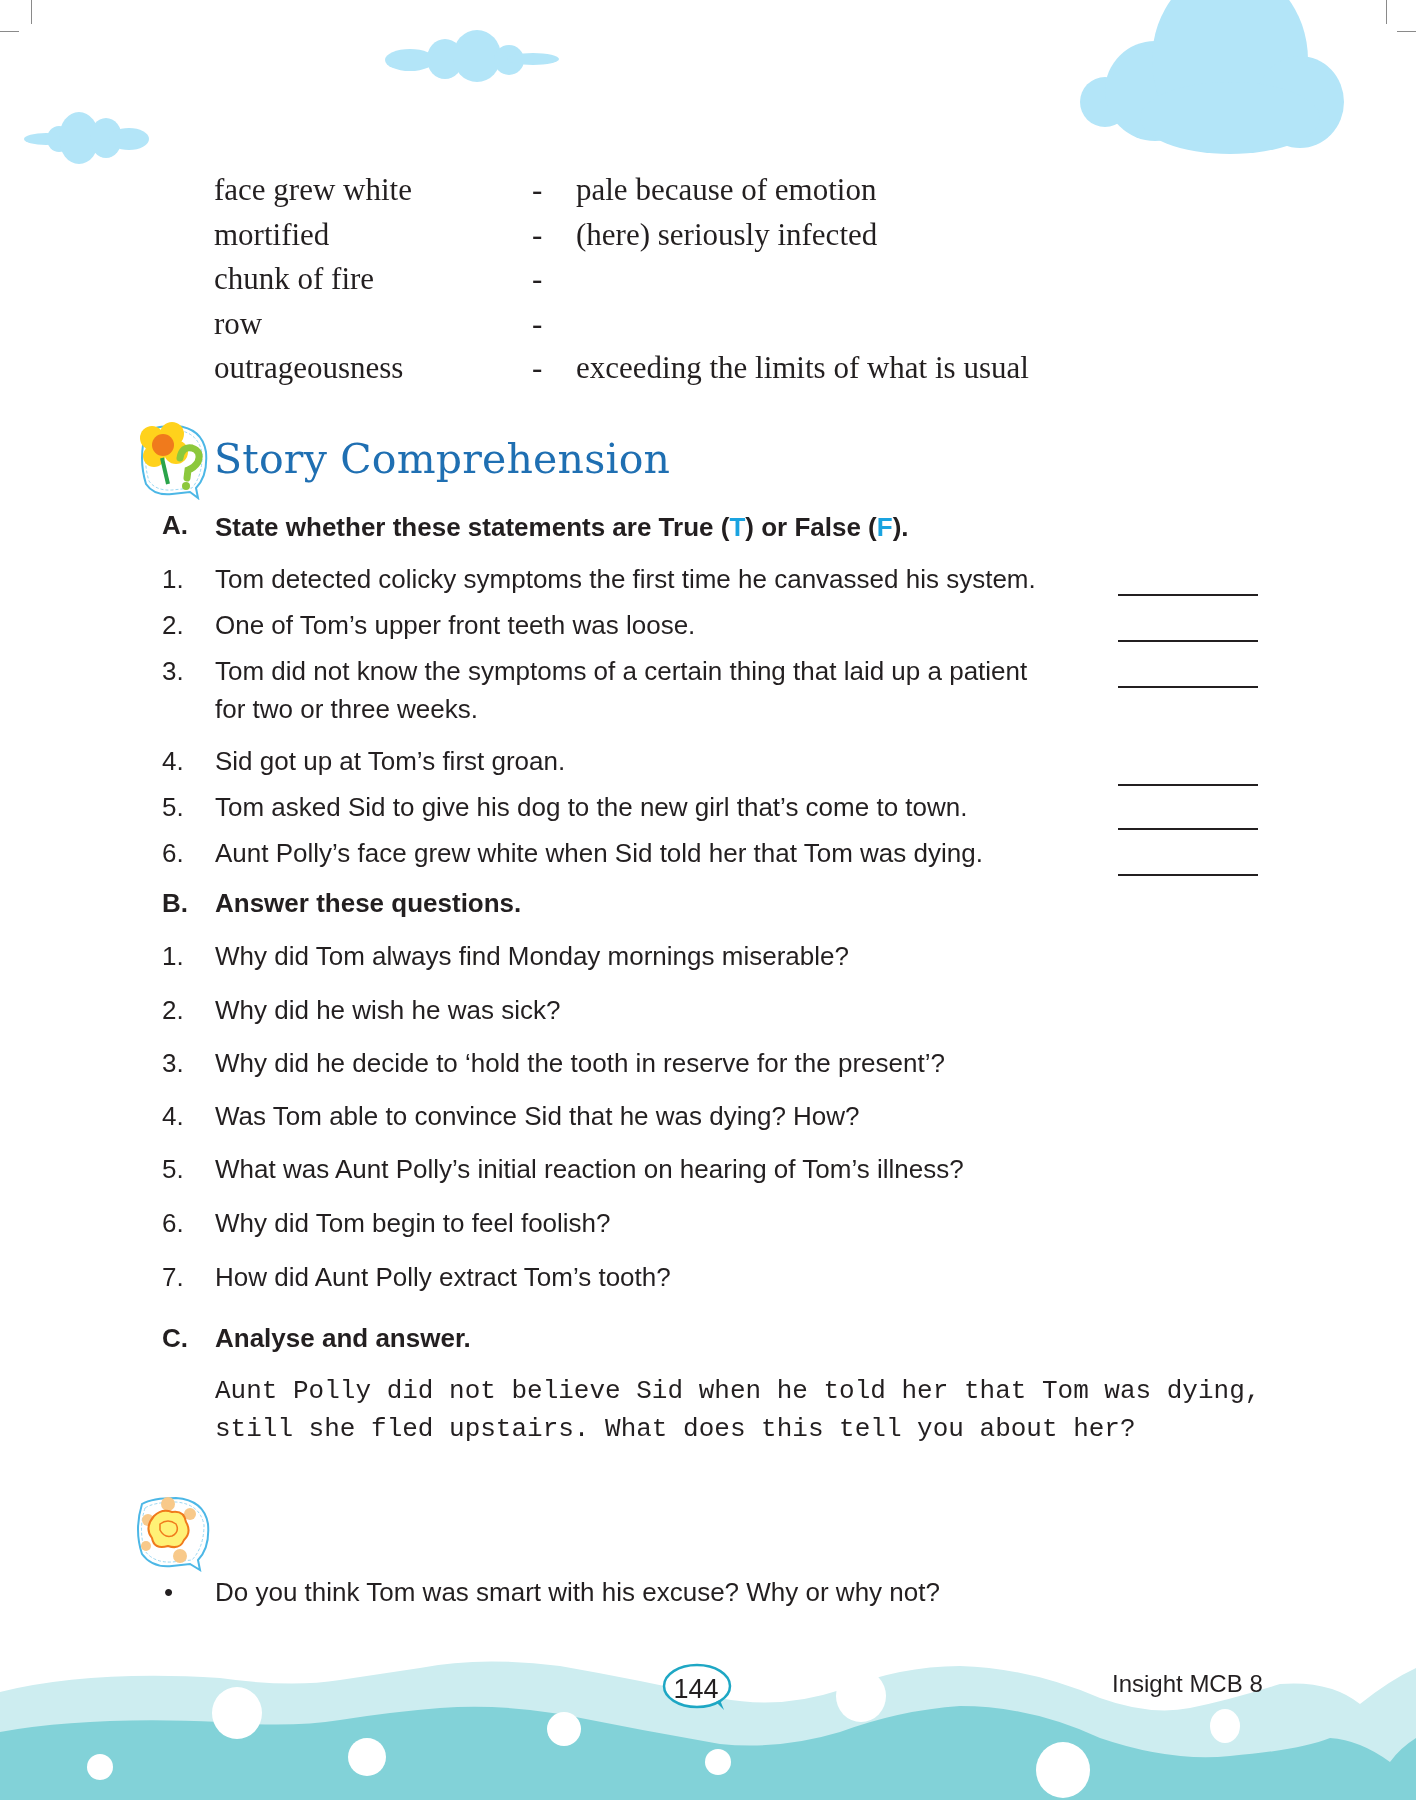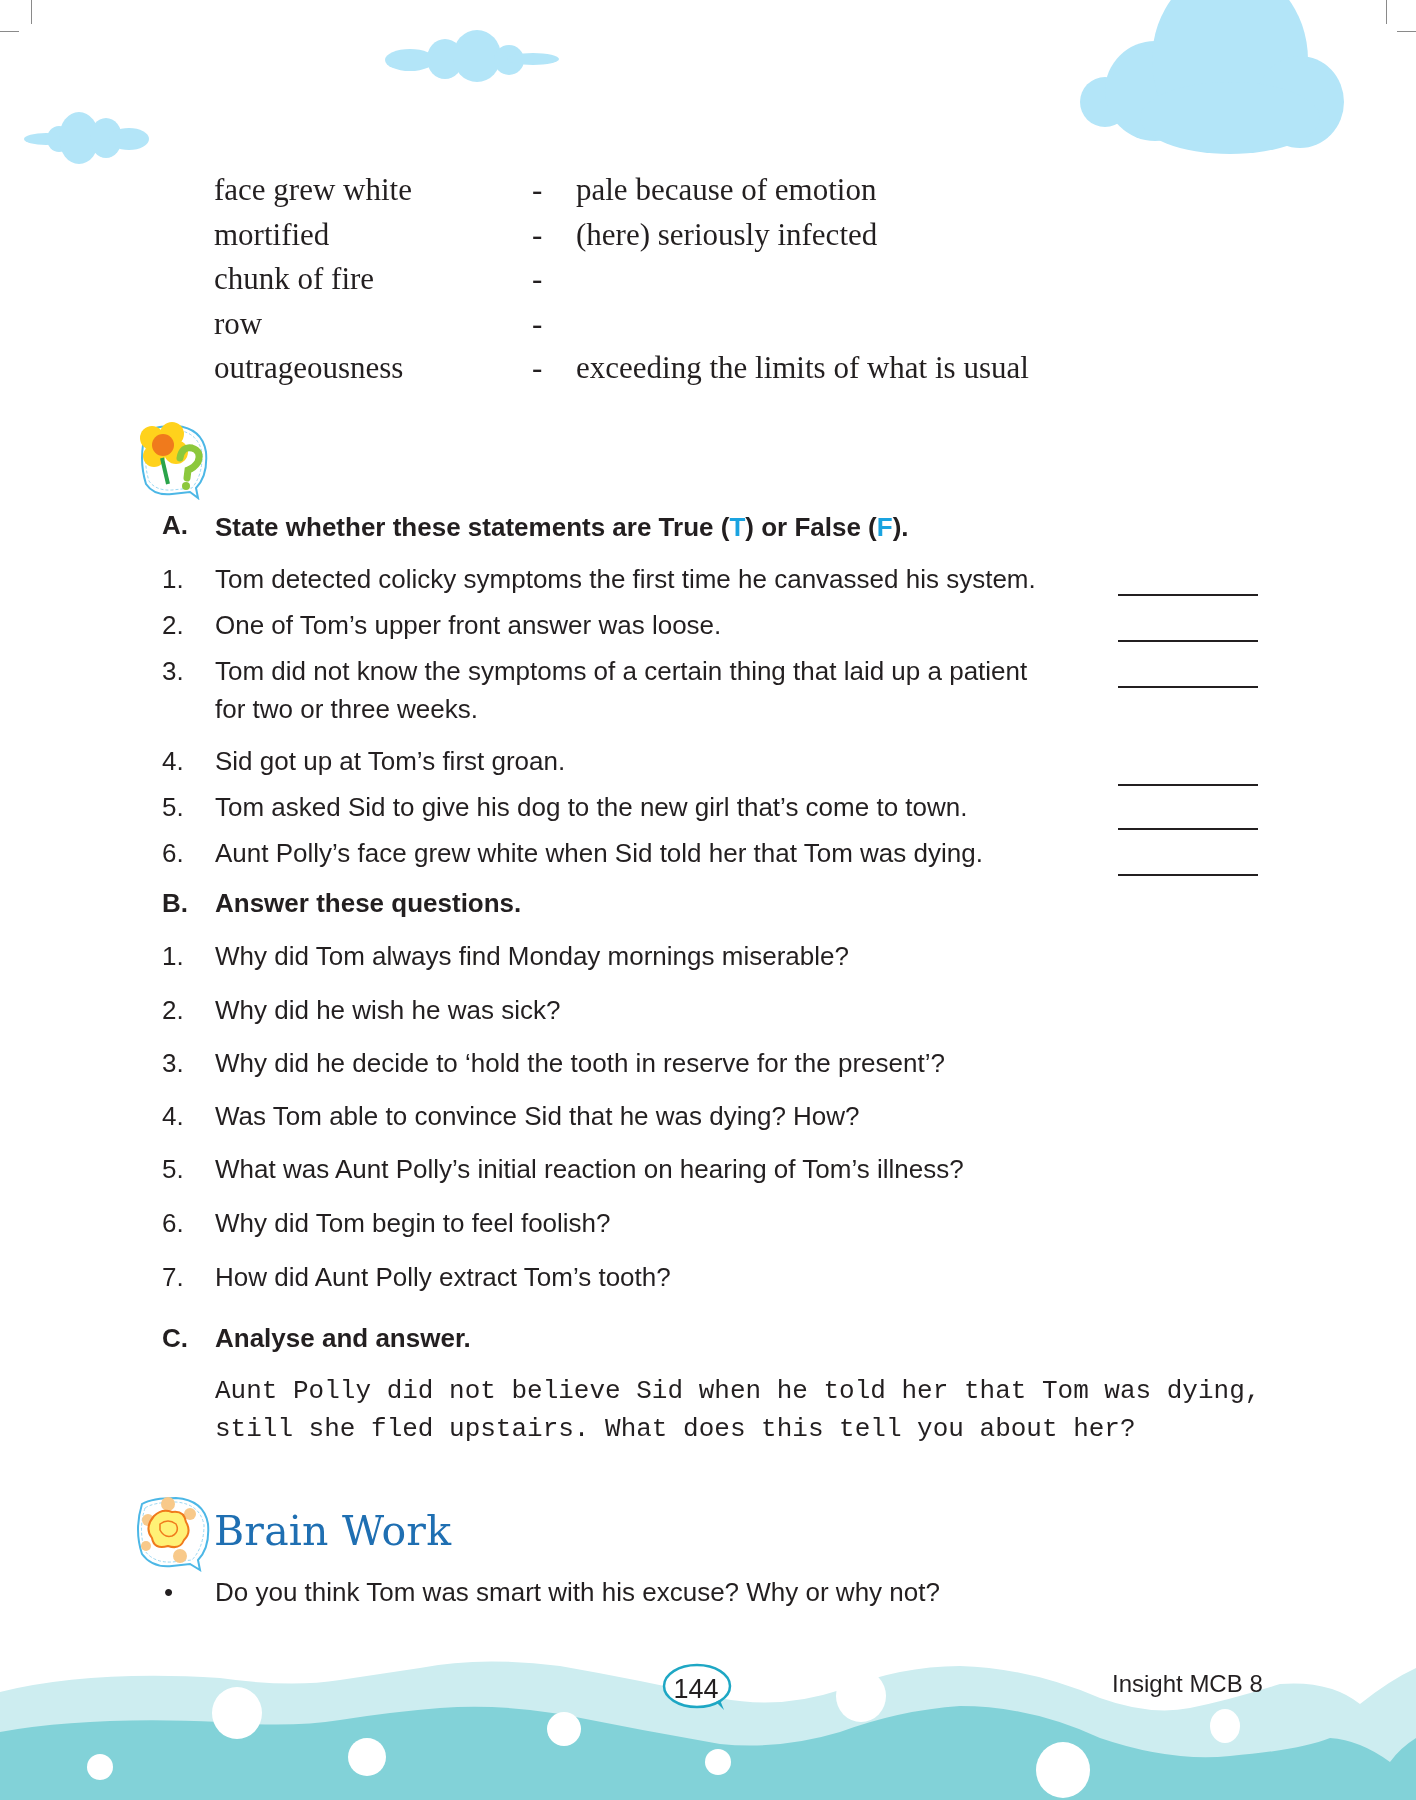--- a/index.html
+++ b/index.html
@@ -109,36 +109,37 @@
       <circle cx="20" cy="20" r="12" fill="#ffd21c"></circle>
       <circle cx="40" cy="16" r="12" fill="#ffd21c"></circle>
       <circle cx="44" cy="34" r="12" fill="#ffd21c"></circle>
       <circle cx="22" cy="38" r="11" fill="#ffd21c"></circle>
       <circle cx="31" cy="27" r="11" fill="#f07a1c"></circle>
       <path d="M30 40 L36 66" stroke="#2aa44a" stroke-width="4" fill="none"></path>
       <path d="M48 40 Q50 28 60 30 Q70 33 66 44 Q62 50 56 52 L55 60" stroke="#8cc83c" stroke-width="7" fill="none" stroke-linecap="round"></path>
       <circle cx="54" cy="68" r="4" fill="#8cc83c"></circle>
     </svg>
   </div>
+  <span class="sec-title">Story Comprehension</span>
 </div>
 
 <div class="q-block" style="top:510px;">
   <div class="q-row bold" style="top:0;">
     <span class="q-num">A.</span>
     <span class="q-text" style="line-height:34px;"><span>State whether these statements are True (</span><span class="tf">T</span><span>) or False (</span><span class="tf">F</span><span>).</span></span>
   </div>
 
   <div class="q-row" style="top:50px;">
     <span class="q-num" style="line-height:38px;">1.</span>
     <span class="q-text" style="width:900px;">Tom detected colicky symptoms the first time he canvassed his system.</span>
     <span class="q-line" style="top:34px;"></span>
   </div>
   <div class="q-row" style="top:96px;">
     <span class="q-num" style="line-height:38px;">2.</span>
-    <span class="q-text">One of Tom’s upper front answer was loose.</span>
+    <span class="q-text">One of Tom’s upper front teeth was loose.</span>
     <span class="q-line" style="top:34px;"></span>
   </div>
   <div class="q-row" style="top:142px;">
     <span class="q-num" style="line-height:38px;">3.</span>
     <span class="q-text" style="width:820px;">Tom did not know the symptoms of a certain thing that laid up a patient for two or three weeks.</span>
     <span class="q-line" style="top:34px;"></span>
   </div>
   <div class="q-row" style="top:232px;">
     <span class="q-num" style="line-height:38px;">4.</span>
     <span class="q-text">Sid got up at Tom’s first groan.</span>
@@ -208,21 +209,20 @@
       <path d="M13 18 Q6 40 13 61 Q22 73 40 72 L60 70 Q72 57 72 35 Q68 14 44 12 Q22 12 13 18 Z" fill="none" stroke="#9dd8f2" stroke-width="1" stroke-dasharray="3,2"></path>
       <circle cx="36" cy="14" r="7" fill="#f8c98a"></circle>
       <circle cx="58" cy="24" r="6" fill="#f8c98a"></circle>
       <circle cx="16" cy="30" r="6" fill="#f8c98a"></circle>
       <circle cx="14" cy="56" r="5" fill="#f8c98a"></circle>
       <circle cx="48" cy="66" r="7" fill="#f8c98a"></circle>
       <path d="M22 26 Q30 18 40 22 Q52 20 54 32 Q60 42 52 50 Q48 60 36 56 Q22 60 20 48 Q12 38 22 26 Z" fill="#fff176" stroke="#f07a1c" stroke-width="2"></path>
       <path d="M28 34 Q36 28 44 34 Q48 42 40 46 Q32 48 28 40 Z" fill="none" stroke="#f07a1c" stroke-width="1.5"></path>
     </svg>
   </div>
-  <span class="sec-title">Brain Work</span>
 </div>
 
 <div class="q-block" style="top:1573px;">
   <div class="q-row" style="top:0;">
     <span class="q-num" style="left:4px;line-height:38px;">•</span>
     <span class="q-text">Do you think Tom was smart with his excuse? Why or why not?</span>
   </div>
 </div>
 
 <div class="footer">

